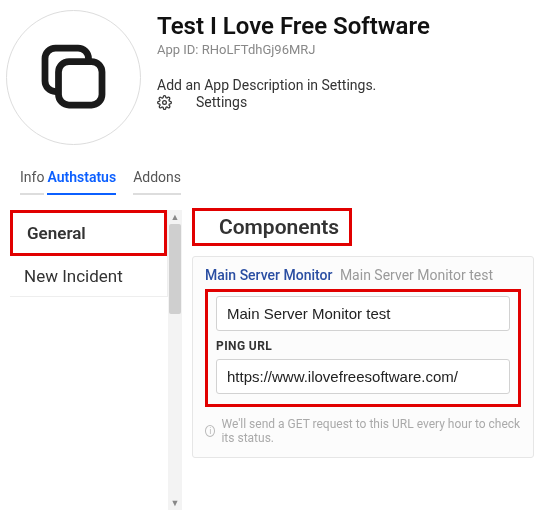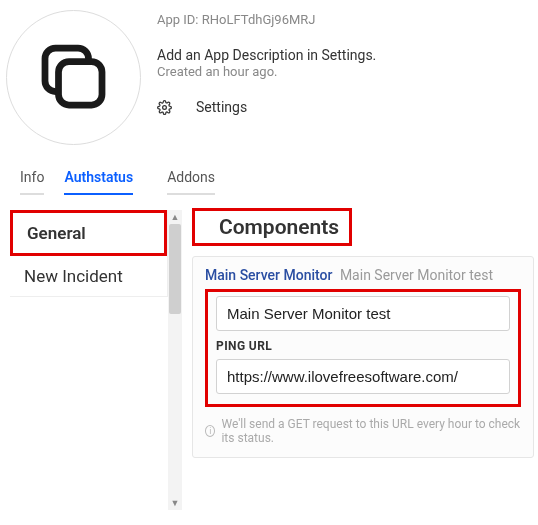--- a/index.html
+++ b/index.html
@@ -55,21 +55,21 @@
     align-items: center;
     gap: 24px;
     font-size: 14px;
     color: #333;
     cursor: pointer;
   }
   .gear { width: 15px; height: 15px; }
 
   .tabs {
     display: flex;
-    gap: 20px;
+    gap: 3px;
     border-bottom: 1px solid transparent;
     padding: 10px 20px 0 20px;
     margin-top: 8px;
   }
   .tab {
     padding: 6px 0 8px 0;
     font-size: 14px;
     color: #555;
     border-bottom: 2px solid #ddd;
     cursor: pointer;
@@ -186,23 +186,23 @@
 <div class="header">
   <div class="app-logo">
     <span class="app-icon">
       <svg viewBox="0 0 100 100" fill="none" stroke="#1a1a1a" stroke-width="9" stroke-linejoin="round">
         <rect x="12" y="12" width="58" height="58" rx="14"></rect>
         <rect x="30" y="30" width="58" height="58" rx="14" fill="#fff"></rect>
       </svg>
     </span>
   </div>
   <div class="header-info">
+    <div class="app-title">Test I Love Free Software</div>
     <div class="app-id">App ID: RHoLFTdhGj96MRJ</div>
     <div class="app-desc">Add an App Description in Settings.</div>
-    <div class="app-created">Created an hour ago.</div>
     <div class="settings-link">
       <span class="gear">
         <svg viewBox="0 0 24 24" width="15" height="15" fill="none" stroke="#333" stroke-width="2">
           <circle cx="12" cy="12" r="3"></circle>
           <path d="M19.4 15a1.7 1.7 0 0 0 .3 1.8l.1.1a2 2 0 1 1-2.8 2.8l-.1-.1a1.7 1.7 0 0 0-1.8-.3 1.7 1.7 0 0 0-1 1.5V21a2 2 0 1 1-4 0v-.1a1.7 1.7 0 0 0-1-1.5 1.7 1.7 0 0 0-1.8.3l-.1.1a2 2 0 1 1-2.8-2.8l.1-.1a1.7 1.7 0 0 0 .3-1.8 1.7 1.7 0 0 0-1.5-1H3a2 2 0 1 1 0-4h.1a1.7 1.7 0 0 0 1.5-1 1.7 1.7 0 0 0-.3-1.8l-.1-.1a2 2 0 1 1 2.8-2.8l.1.1a1.7 1.7 0 0 0 1.8.3H9a1.7 1.7 0 0 0 1-1.5V3a2 2 0 1 1 4 0v.1a1.7 1.7 0 0 0 1 1.5 1.7 1.7 0 0 0 1.8-.3l.1-.1a2 2 0 1 1 2.8 2.8l-.1.1a1.7 1.7 0 0 0-.3 1.8V9a1.7 1.7 0 0 0 1.5 1H21a2 2 0 1 1 0 4h-.1a1.7 1.7 0 0 0-1.5 1z"></path>
         </svg>
       </span>
       <span>Settings</span>
     </div>
   </div>

